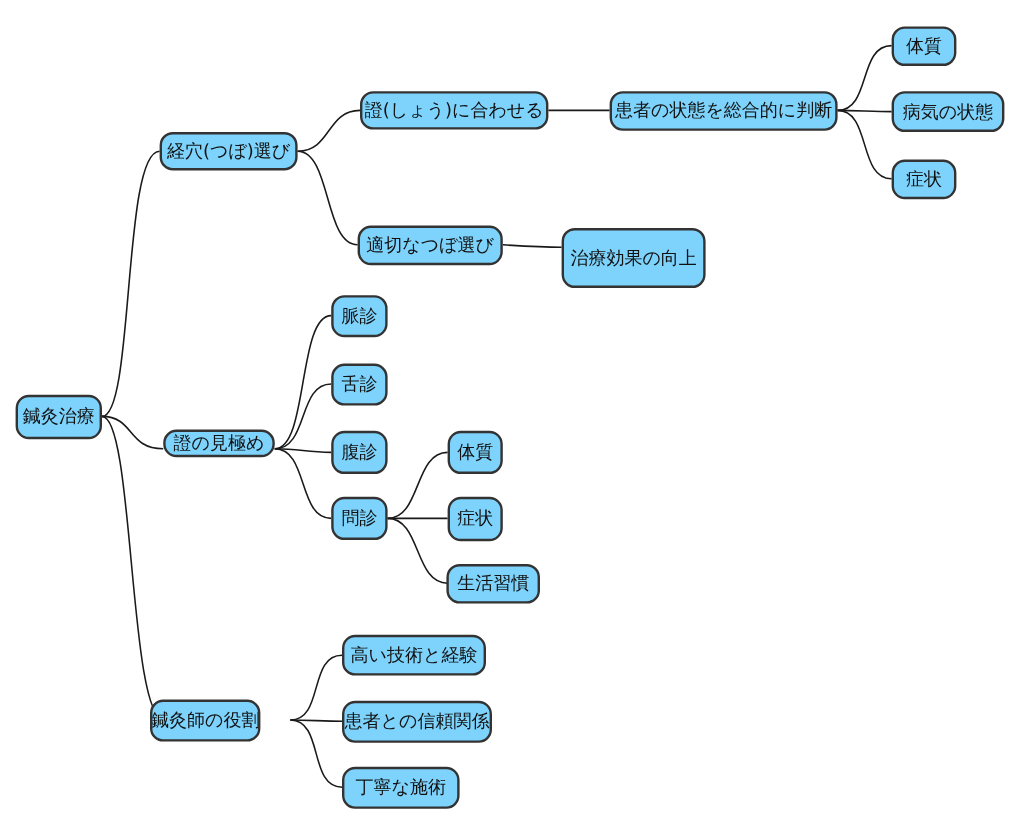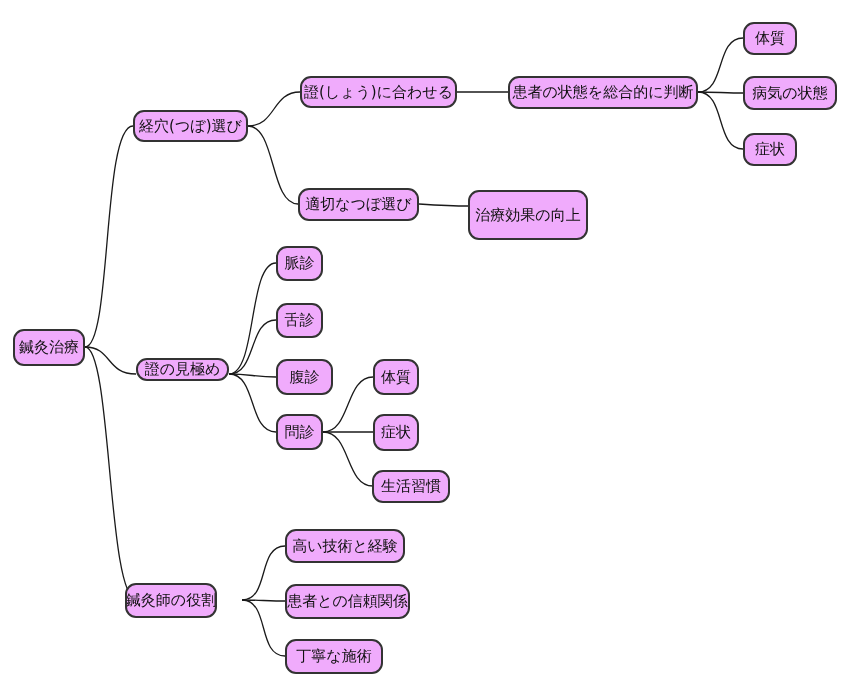--- a/index.html
+++ b/index.html
@@ -26,21 +26,21 @@
     fill: none;
     stroke: #1a1a1a;
     stroke-width: 1.3;
   }
   .node {
     position: absolute;
     box-sizing: border-box;
     display: flex;
     align-items: center;
     justify-content: center;
-    background: #f0abfc;
+    background: #7dd3fc;
     border: 2px solid #333333;
     border-radius: 11px;
     color: #111111;
     font-size: 15px;
     line-height: 1;
     white-space: nowrap;
     overflow: hidden;
   }
 </style>
 </head>
@@ -100,21 +100,21 @@
     </div>
   <div class="node" style="left:136px;top:358px;width:93px;height:23px">
       <span>證の見極め</span>
     </div>
   <div class="node" style="left:276px;top:246px;width:47px;height:35px">
       <span>脈診</span>
     </div>
   <div class="node" style="left:276px;top:303px;width:47px;height:35px">
       <span>舌診</span>
     </div>
-  <div class="node" style="left:276px;top:359px;width:57px;height:36px">
+  <div class="node" style="left:276px;top:359px;width:47px;height:36px">
       <span>腹診</span>
     </div>
   <div class="node" style="left:276px;top:414px;width:47px;height:36px">
       <span>問診</span>
     </div>
   <div class="node" style="left:373px;top:359px;width:46px;height:36px">
       <span>体質</span>
     </div>
   <div class="node" style="left:373px;top:414px;width:46px;height:37px">
       <span>症状</span>

